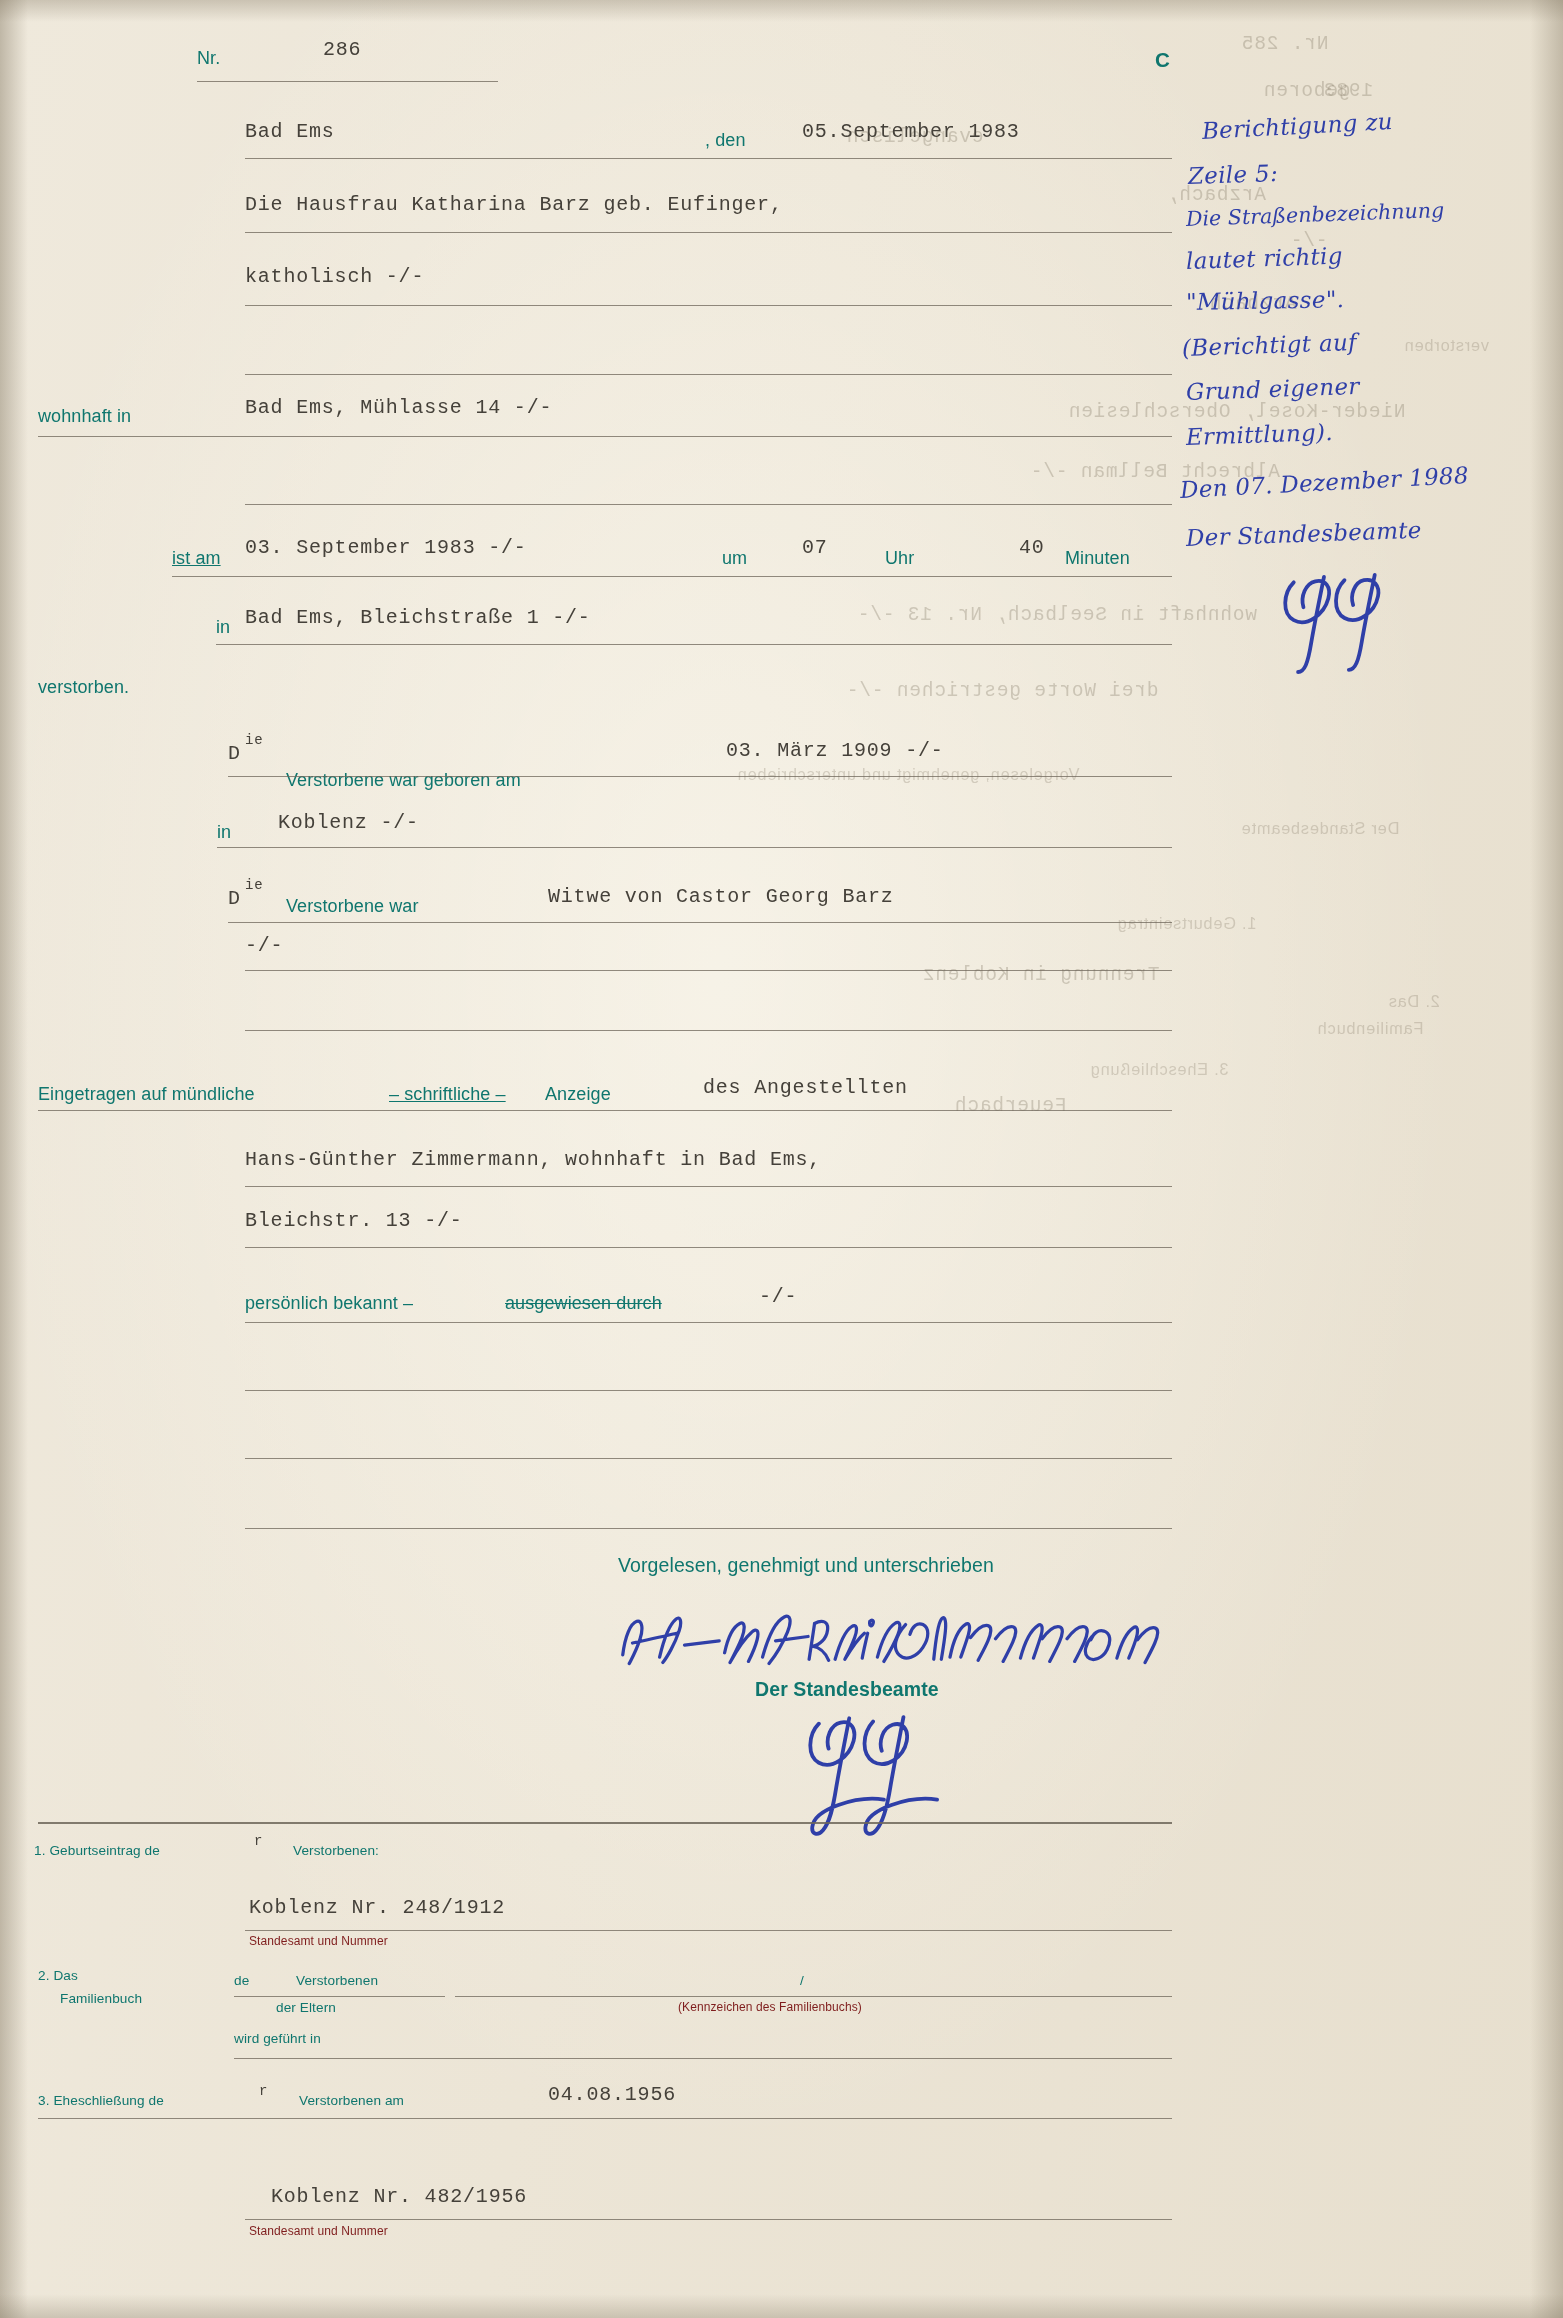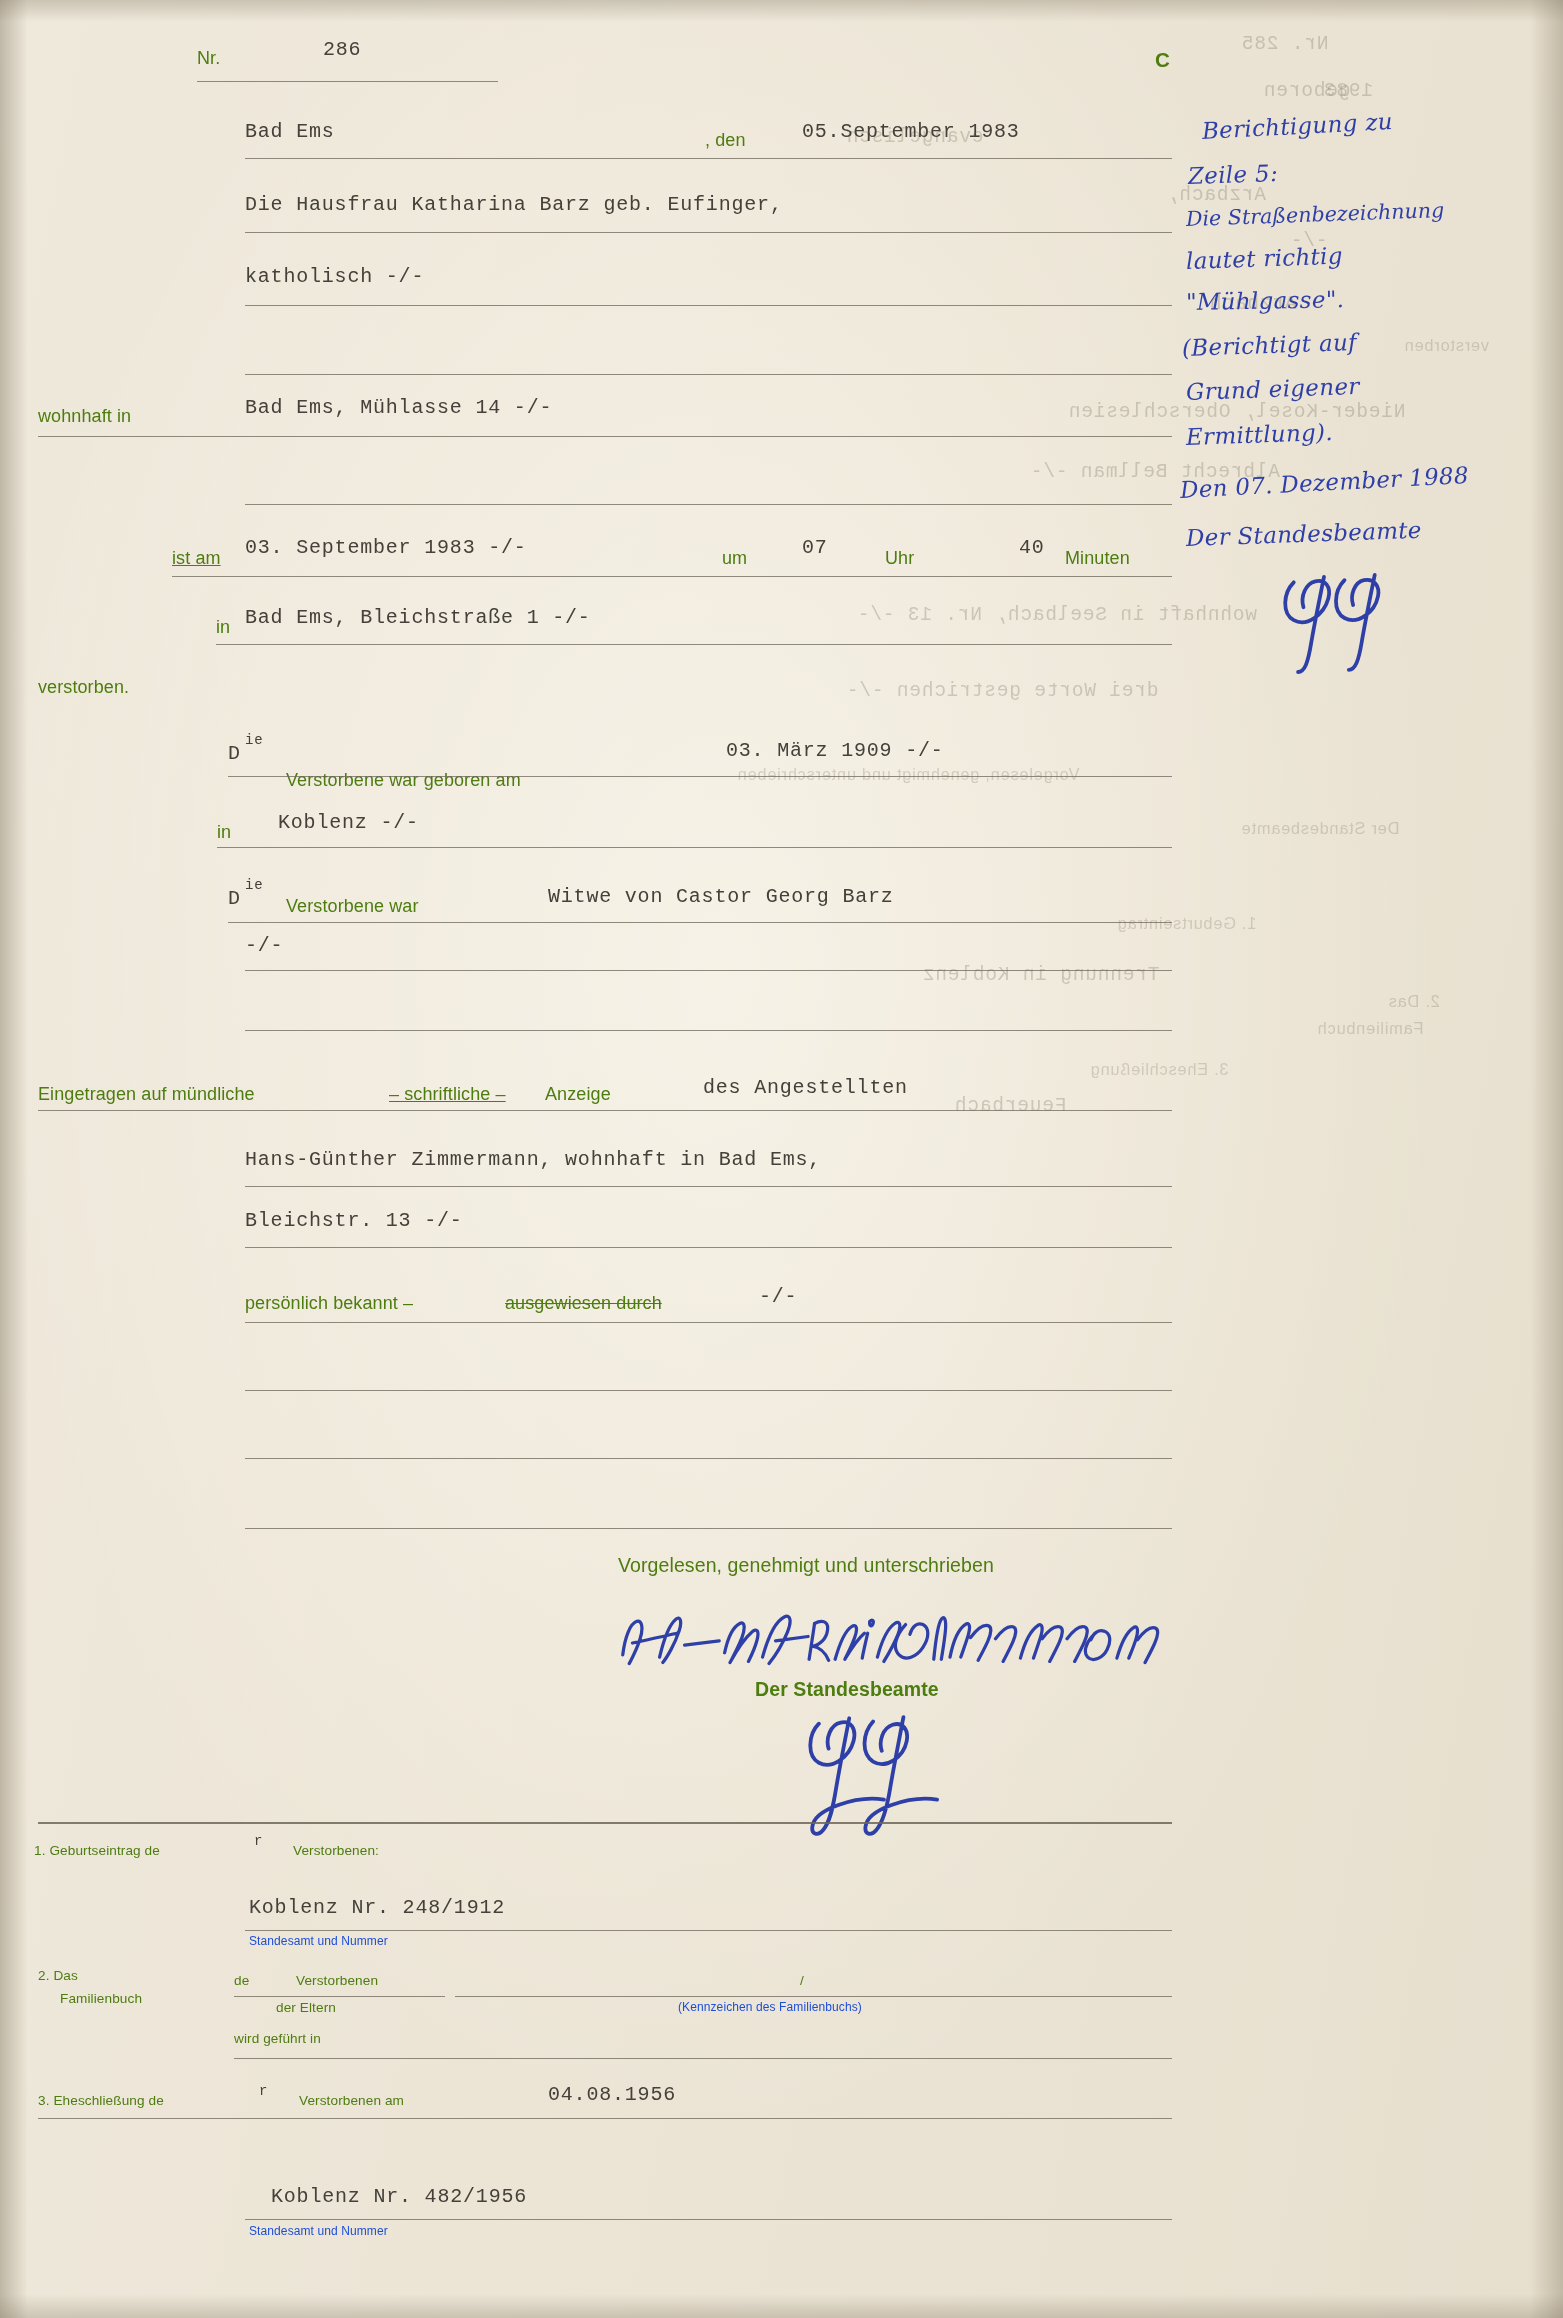--- a/index.html
+++ b/index.html
@@ -50,27 +50,27 @@
     background: linear-gradient(0deg, rgba(120,108,86,0.30), rgba(120,108,86,0.0));
     pointer-events: none;
   }
 
   
   .abs { position: absolute; }
 
   
   .form-label {
     font-family: "Liberation Sans", sans-serif;
-    color: #4d7c0f;
+    color: #0f766e;
     font-size: 18px;
     letter-spacing: 0.1px;
     white-space: nowrap;
   }
   .form-label.small { font-size: 13.6px; }
-  .form-label.tiny  { font-size: 12px; color: #1d4ed8; }
+  .form-label.tiny  { font-size: 12px; color: #7f1d1d; }
   .form-label.bold  { font-weight: bold; }
   .strike { text-decoration: line-through; text-decoration-thickness: 1.1px; }
 
   
   .typed {
     font-family: "Liberation Mono", "DejaVu Sans Mono", monospace;
     color: #45413a;
     font-size: 20px;
     letter-spacing: 0.8px;
     white-space: nowrap;

